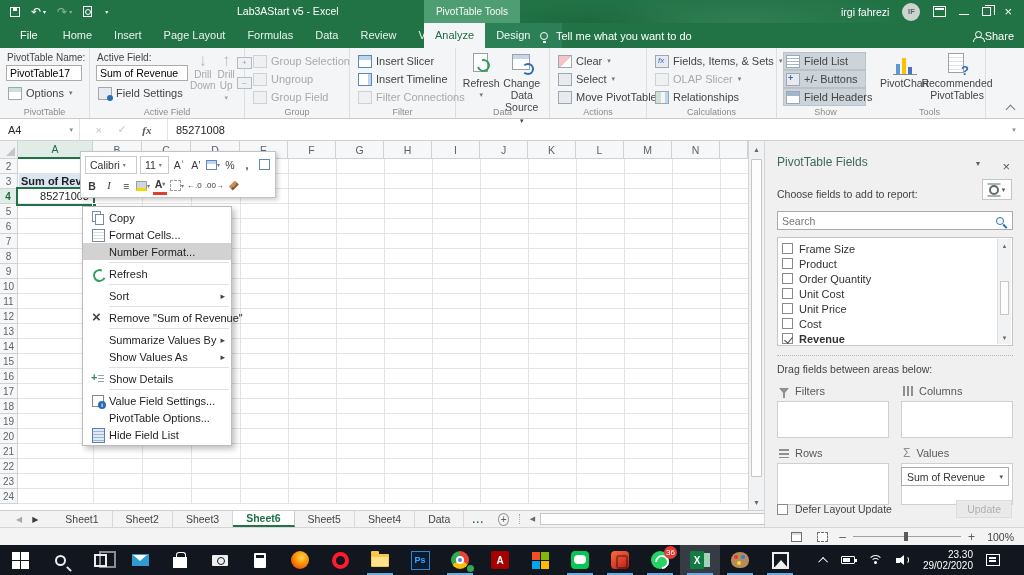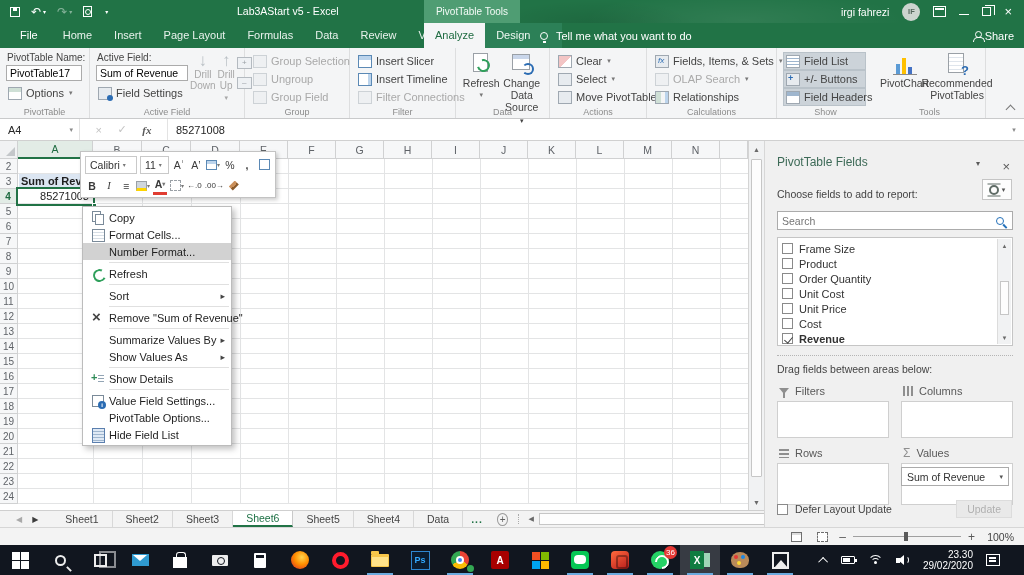--- a/index.html
+++ b/index.html
@@ -186,21 +186,21 @@
 .valbtn .dd{margin-left:auto;font-size:7px;color:#555}
 .pane-footer{position:absolute;left:12px;right:12px;bottom:8px;height:20px;display:flex;align-items:center;gap:7px;font-size:10.5px;color:#444}
 .updatebtn{margin-left:auto;padding:2px 10px;background:#e9e9e9;border:1px solid #dcdcdc;color:#b0b0b0;font-size:10.5px}
 
 
 .sheetbar{position:absolute;left:0;top:510px;width:764px;height:17px;background:#f3f3f3;border-top:1px solid #cfcfcf;display:flex;align-items:stretch;z-index:2;font-size:10.5px;color:#444}
 .snav{display:flex;align-items:center;gap:10px;padding:0 14px 0 16px}
 .snav .a1{color:#a9a9a9;font-size:8px}
 .snav .a2{color:#3c3c3c;font-size:8px}
 .sheet{padding:0 13px;display:flex;align-items:center;border-right:1px solid #d8d8d8;background:transparent}
-.sheet.active{background:#fff;color:#1e7145;font-weight:normal;border-bottom:2px solid #217346;border-right:1px solid #c9c9c9}
+.sheet.active{background:#fff;color:#1e7145;font-weight:bold;border-bottom:2px solid #217346;border-right:1px solid #c9c9c9}
 .smore{padding:0 8px;display:flex;align-items:center;color:#217346;font-weight:bold;letter-spacing:1px}
 .plusbtn{width:13px;height:13px;border:1px solid #9a9a9a;border-radius:50%;color:#5f5f5f;font-size:10px;line-height:11px;text-align:center;align-self:center;margin:0 6px}
 .sdots{width:1px;border-left:1px dotted #aaa;margin:3px 4px;align-self:stretch}
 .hscroll{margin-left:auto;display:flex;align-items:stretch;width:283px}
 .hbtn{width:16px;display:flex;align-items:center;justify-content:center;color:#6a6a6a;font-size:7px}
 .htrack{flex:1;background:#ececec;position:relative;margin:2px 0}
 .hthumb{position:absolute;left:0;top:0;bottom:0;width:232px;background:#fdfdfd;border:1px solid #c6c6c6}
 
 
 .statusbar{position:absolute;left:0;top:527px;width:100%;height:18px;background:#f3f3f3;border-top:1px solid #d6d6d6;z-index:2;display:flex;align-items:center}
@@ -453,21 +453,21 @@
 
     <div class="rgroup" style="width:130px;padding-top:4px">
       <div>
           <div class="rrow">
             <span class="ric fields-items-sets-icon"></span>
             <span>Fields, Items, &amp; Sets</span>
             <span class="dd">▾</span>
           </div>
           <div class="rrow disabled">
             <span class="ric olap-tools-icon"></span>
-            <span>OLAP Search</span>
+            <span>OLAP Slicer</span>
             <span class="dd">▾</span>
           </div>
           <div class="rrow">
             <span class="ric relationships-icon"></span>
             <span>Relationships</span>
           </div>
         </div>
       <div class="gname">Calculations</div>
     </div>
 

